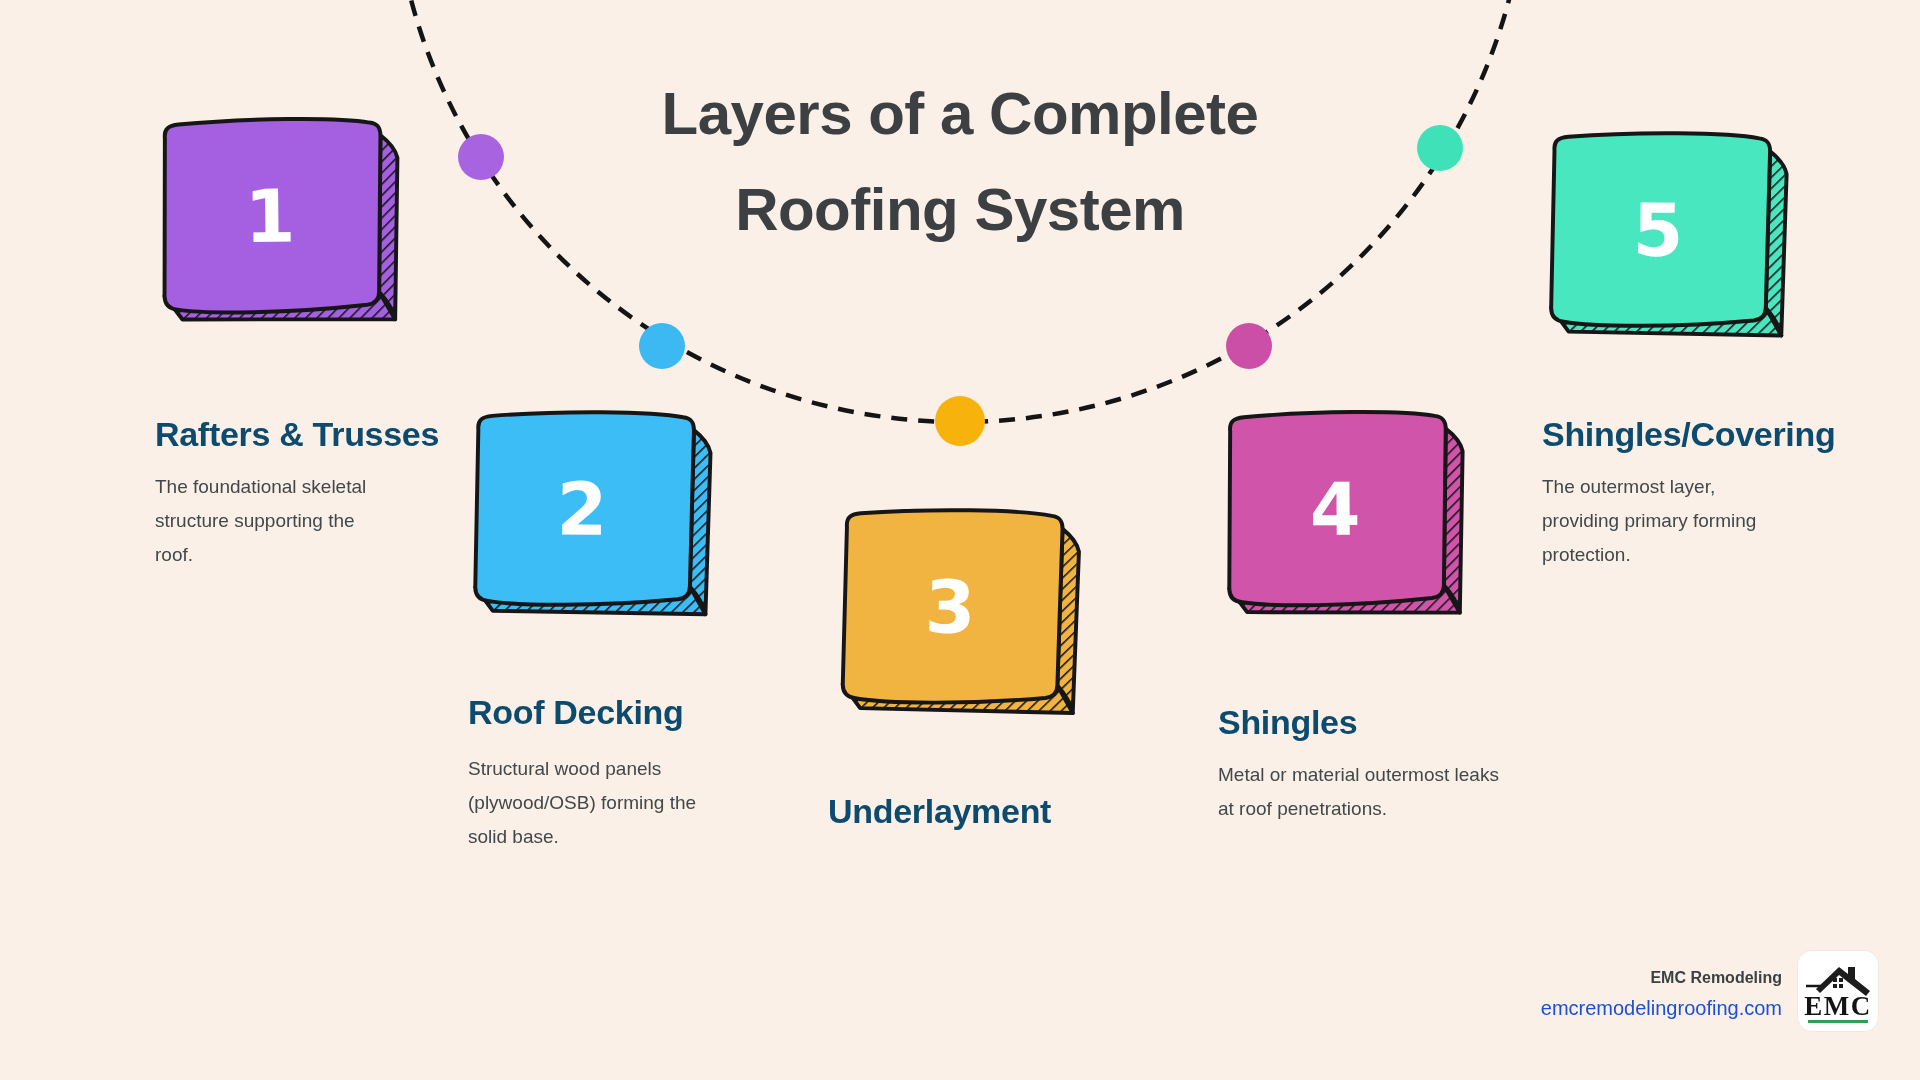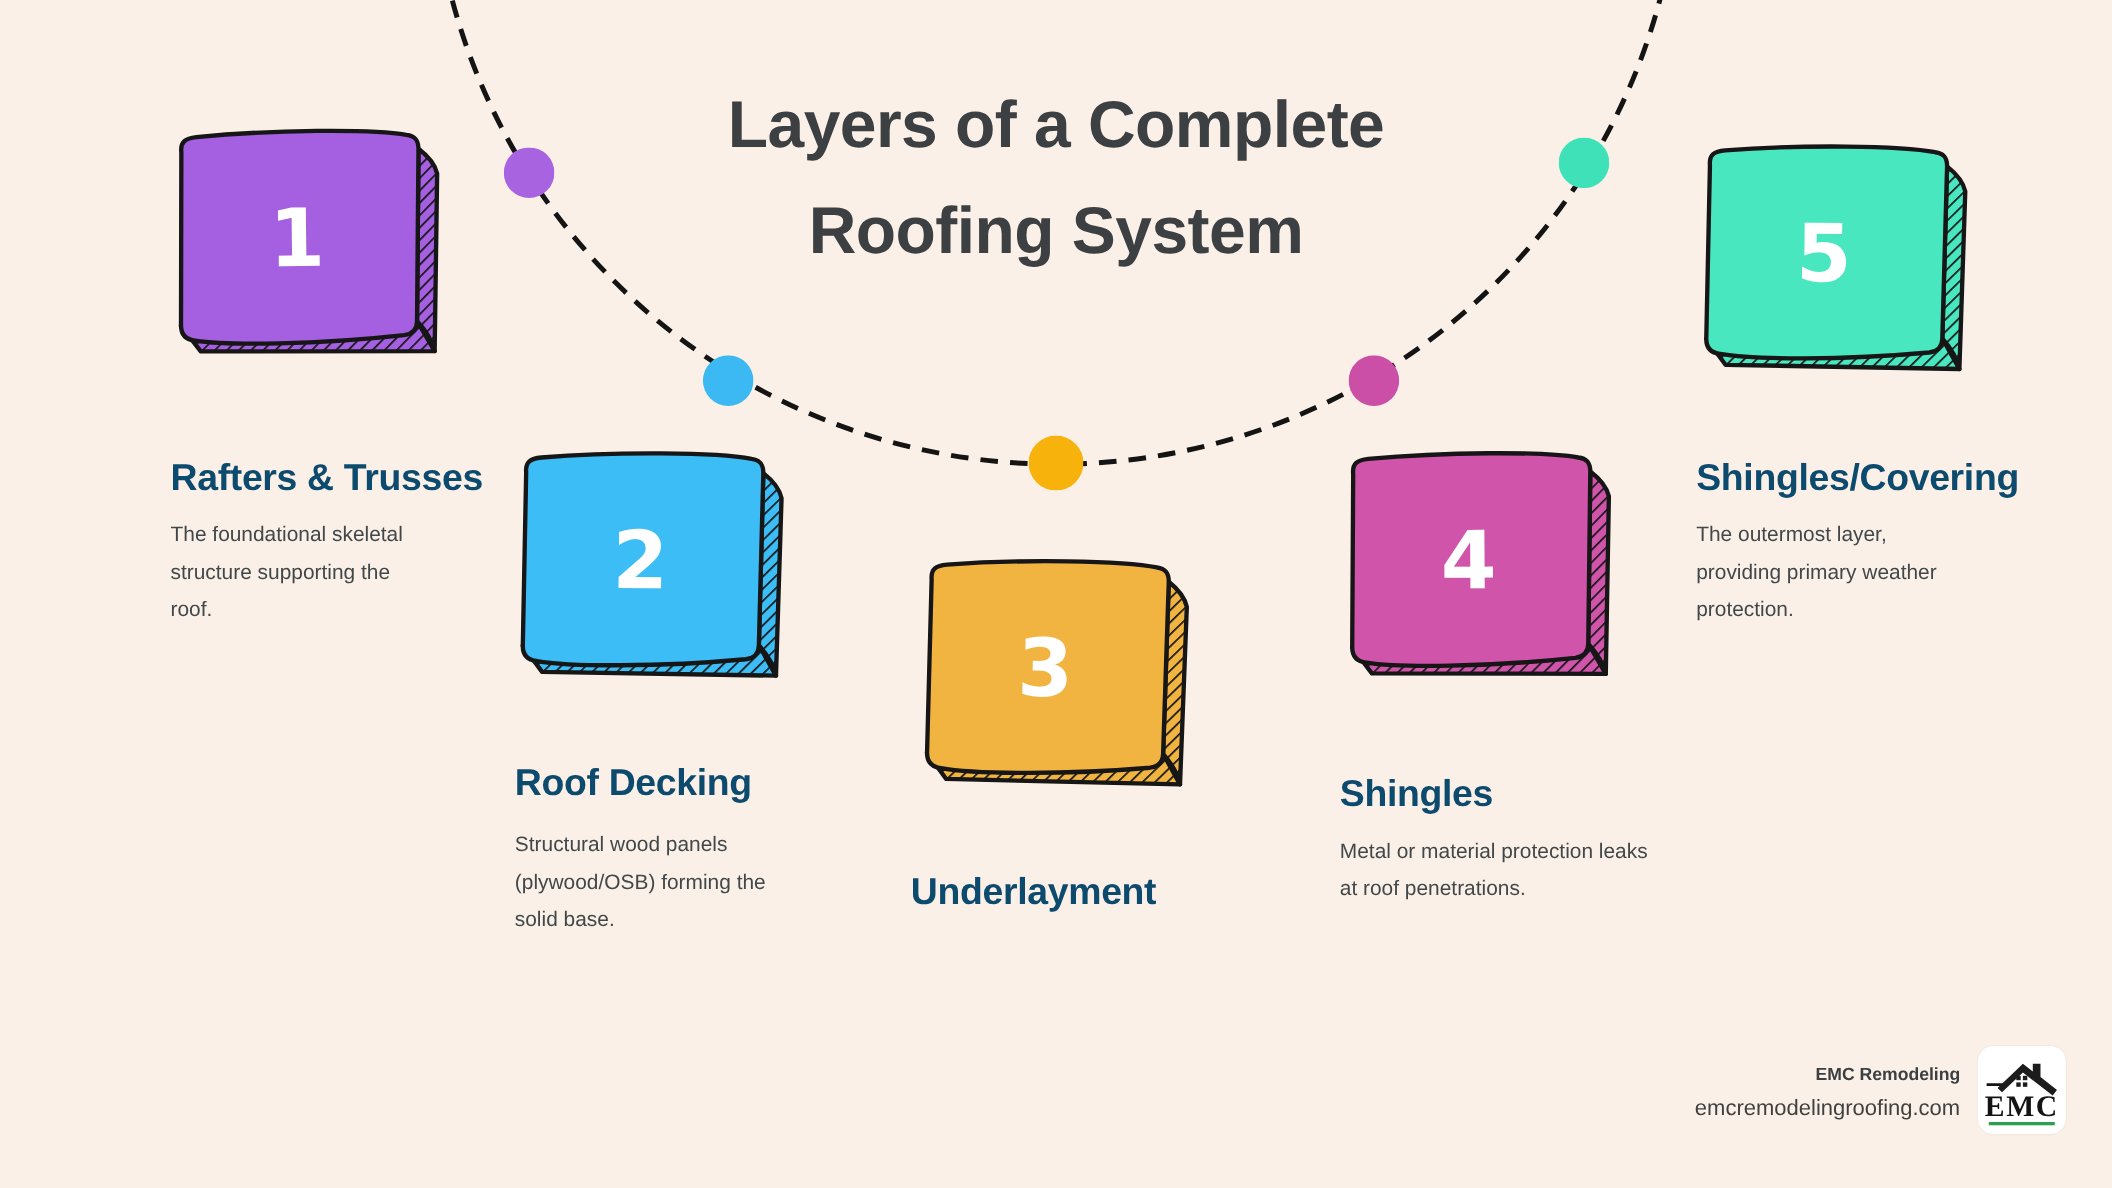--- a/index.html
+++ b/index.html
@@ -26,21 +26,21 @@
   .dot5{left:1417px;top:125px;}
   .h{position:absolute;font-size:34px;font-weight:bold;color:#0c4a6e;white-space:nowrap;letter-spacing:-0.3px;}
   .d{position:absolute;font-size:19px;line-height:34px;color:#42484a;}
   .h1{left:155px;top:415px;} .d1{left:155px;top:470px;width:240px;}
   .h2{left:468px;top:693px;} .d2{left:468px;top:752px;width:258px;}
   .h3{left:828px;top:792px;} .d3{left:828px;top:850px;width:265px;}
   .h4{left:1218px;top:703px;} .d4{left:1218px;top:758px;width:285px;}
   .h5{left:1542px;top:415px;} .d5{left:1542px;top:470px;width:245px;}
   .footer-block{position:absolute;right:138px;top:963px;width:420px;text-align:right;}
   .company{font-size:16px;font-weight:bold;color:#3b4043;line-height:30px;}
-  .website{font-size:20px;color:#404040;line-height:30px;}
+  .website{font-size:20px;color:#1d4ed8;line-height:30px;}
   .logo{position:absolute;left:1798px;top:951px;width:80px;height:80px;background:#ffffff;
         border-radius:14px;box-shadow:0 0 0 1px rgba(0,0,0,0.03);}
   .logo svg{width:80px;height:80px;}
   .emc-text{font-family:"Liberation Serif",serif;font-weight:bold;font-size:27px;fill:#141414;letter-spacing:1.5px;}
 </style>
 </head>
 <body>
 
 <div class="stage">
 
@@ -134,24 +134,24 @@
 
   <div class="h h1">Rafters &amp; Trusses</div>
   <div class="d d1">The foundational skeletal structure supporting the roof.</div>
 
   <div class="h h2">Roof Decking</div>
   <div class="d d2">Structural wood panels (plywood/OSB) forming the solid base.</div>
 
   <div class="h h3">Underlayment</div>
 
   <div class="h h4">Shingles</div>
-  <div class="d d4">Metal or material protection leaks at roof penetrations.</div>
+  <div class="d d4">Metal or material outermost leaks at roof penetrations.</div>
 
   <div class="h h5">Shingles/Covering</div>
-  <div class="d d5">The outermost layer, providing primary weather protection.</div>
+  <div class="d d5">The outermost layer, providing primary forming protection.</div>
 
   <div class="footer-block">
     <div class="company">EMC Remodeling</div>
     <div class="website">emcremodelingroofing.com</div>
   </div>
 
   <div class="logo">
     <svg viewBox="0 0 80 80">
       <path d="M8,35 L24,35" stroke="#141414" stroke-width="2.5"></path>
       <path d="M18,38 L41,16 L50,23 L50,16 L57,16 L57,28 L72,40 L68,45 L41,24 L22,42 Z" fill="#1c1c1c"></path>

